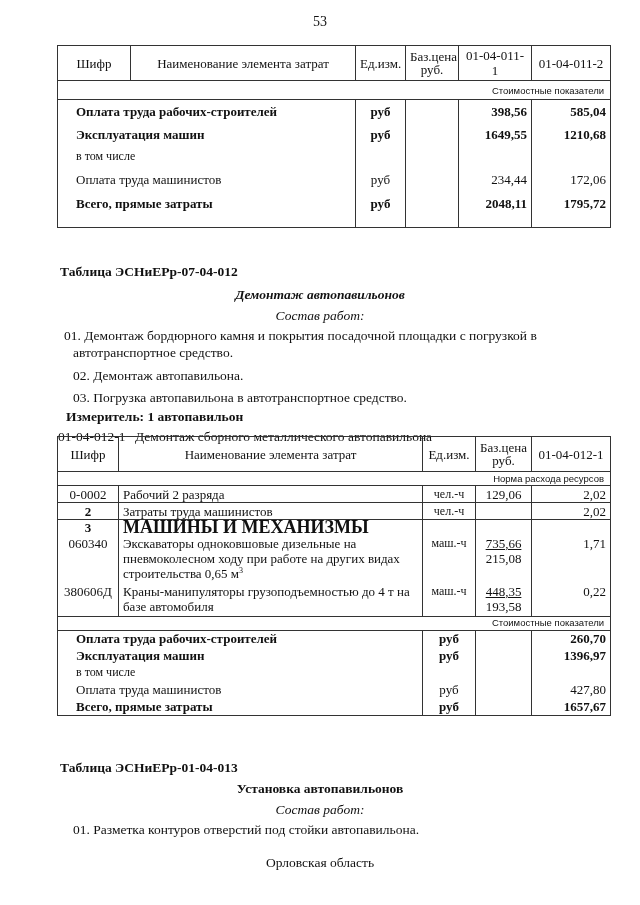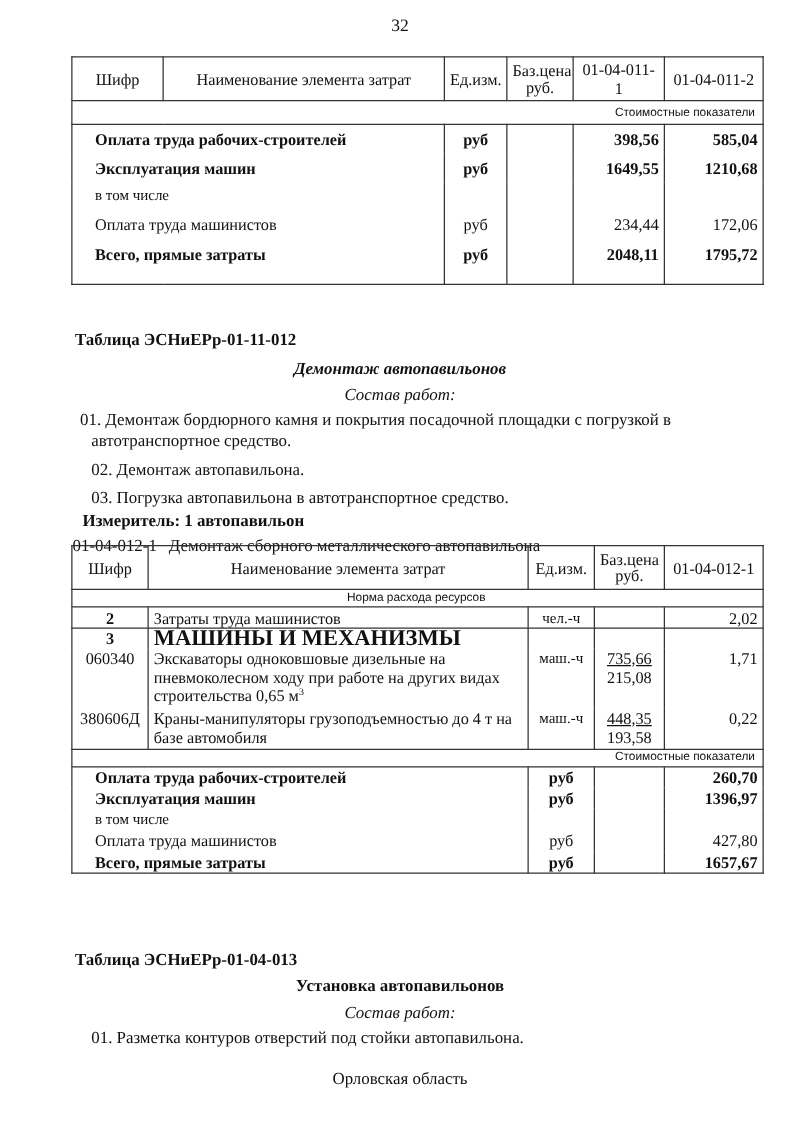--- a/index.html
+++ b/index.html
@@ -17,21 +17,21 @@
   .noborder-v td { border-top:none; border-bottom:none; }
   .u { text-decoration:underline; }
   .text-line { position:absolute; font-size:13.5px; white-space:nowrap; }
   .center { left:0; width:640px; text-align:center; }
   .it { font-style:italic; }
   sup { font-size:8px; line-height:0; }
 </style>
 </head>
 <body>
 
-<div class="abs page-num">32</div>
+<div class="abs page-num">53</div>
 
 <table class="tbl" style="top:45px;">
   <colgroup>
       <col style="width:73px">
       <col style="width:225px">
       <col style="width:50px">
       <col style="width:53px">
       <col style="width:73px">
       <col style="width:79px">
     </colgroup>
@@ -78,21 +78,21 @@
   <tr style="height:36px;">
     <td colspan="2" class="b" style="border-top:none;padding-left:18px;vertical-align:top;padding-top:4px;">Всего, прямые затраты</td>
     <td class="b c" style="border-top:none;vertical-align:top;padding-top:4px;">руб</td>
     <td style="border-top:none;"></td>
     <td class="b r" style="border-top:none;vertical-align:top;padding-top:4px;">2048,11</td>
     <td class="b r" style="border-top:none;vertical-align:top;padding-top:4px;">1795,72</td>
   </tr>
 </tbody>
   </table>
 
-<div class="text-line b" style="left:60px;top:264px;">Таблица  ЭСНиЕРр-01-11-012</div>
+<div class="text-line b" style="left:60px;top:264px;">Таблица  ЭСНиЕРр-07-04-012</div>
 <div class="text-line b center" style="top:287px;font-style:italic;">Демонтаж автопавильонов</div>
 <div class="text-line it center" style="top:308px;">Состав работ:</div>
 <div class="text-line" style="left:64px;top:328px;">01. Демонтаж бордюрного камня и покрытия посадочной площадки с погрузкой в</div>
 <div class="text-line" style="left:73px;top:345px;">автотранспортное средство.</div>
 <div class="text-line" style="left:73px;top:368px;">02. Демонтаж автопавильона.</div>
 <div class="text-line" style="left:73px;top:390px;">03. Погрузка автопавильона в автотранспортное средство.</div>
 <div class="text-line b" style="left:66px;top:409px;">Измеритель: 1 автопавильон</div>
 <div class="text-line" style="left:58px;top:429px;">01-04-012-1</div>
 <div class="text-line" style="left:135px;top:429px;">Демонтаж сборного металлического автопавильона</div>
 
@@ -106,21 +106,28 @@
     </colgroup>
   <tbody>
       <tr class="hdr">
     <td>Шифр</td>
     <td>Наименование элемента затрат</td>
     <td>Ед.изм.</td>
     <td style="line-height:13px;">Баз.цена руб.</td>
     <td>01-04-012-1</td>
   </tr>
   <tr class="sub">
-    <td colspan="5" style="height:13px;line-height:12px;text-align:center;">Норма расхода ресурсов</td>
+    <td colspan="5" style="height:13px;line-height:12px;">Норма расхода ресурсов</td>
+  </tr>
+  <tr style="height:17px;">
+    <td class="c">0-0002</td>
+    <td>Рабочий 2 разряда</td>
+    <td class="c" style="font-size:12px;">чел.-ч</td>
+    <td class="c">129,06</td>
+    <td class="r">2,02</td>
   </tr>
   <tr style="height:17px;">
     <td class="c b">2</td>
     <td>Затраты труда машинистов</td>
     <td class="c" style="font-size:12px;">чел.-ч</td>
     <td class="c"></td>
     <td class="r">2,02</td>
   </tr>
   <tr style="height:16px;">
     <td class="c b" style="border-bottom:none;">3</td>

